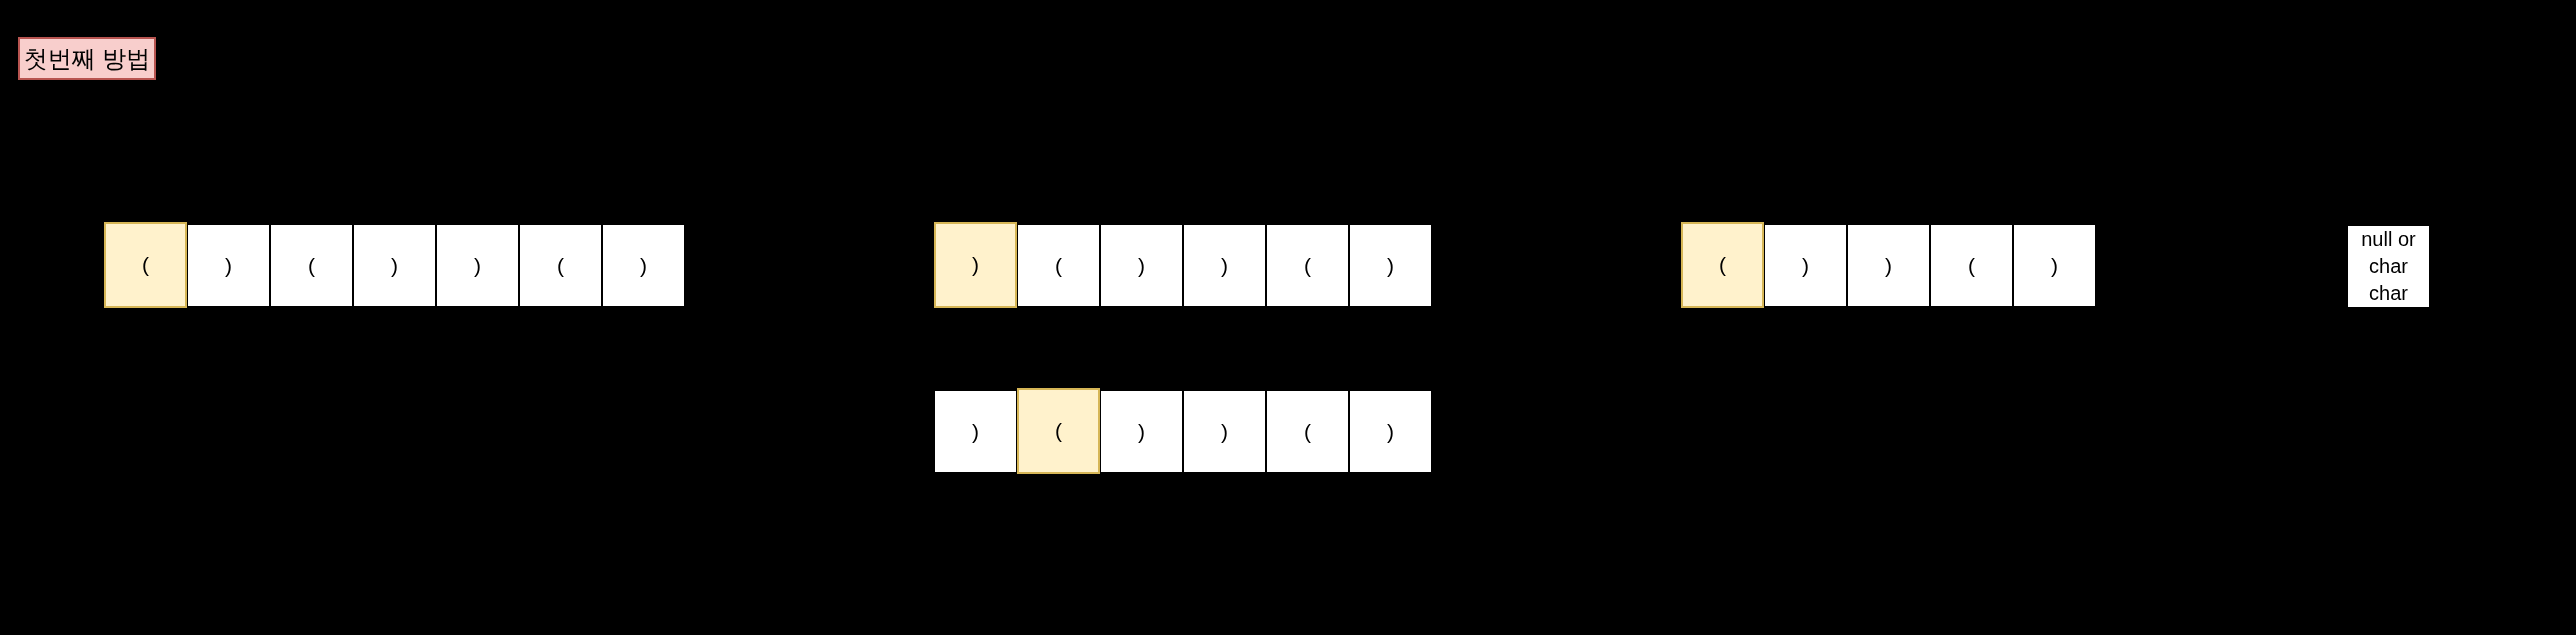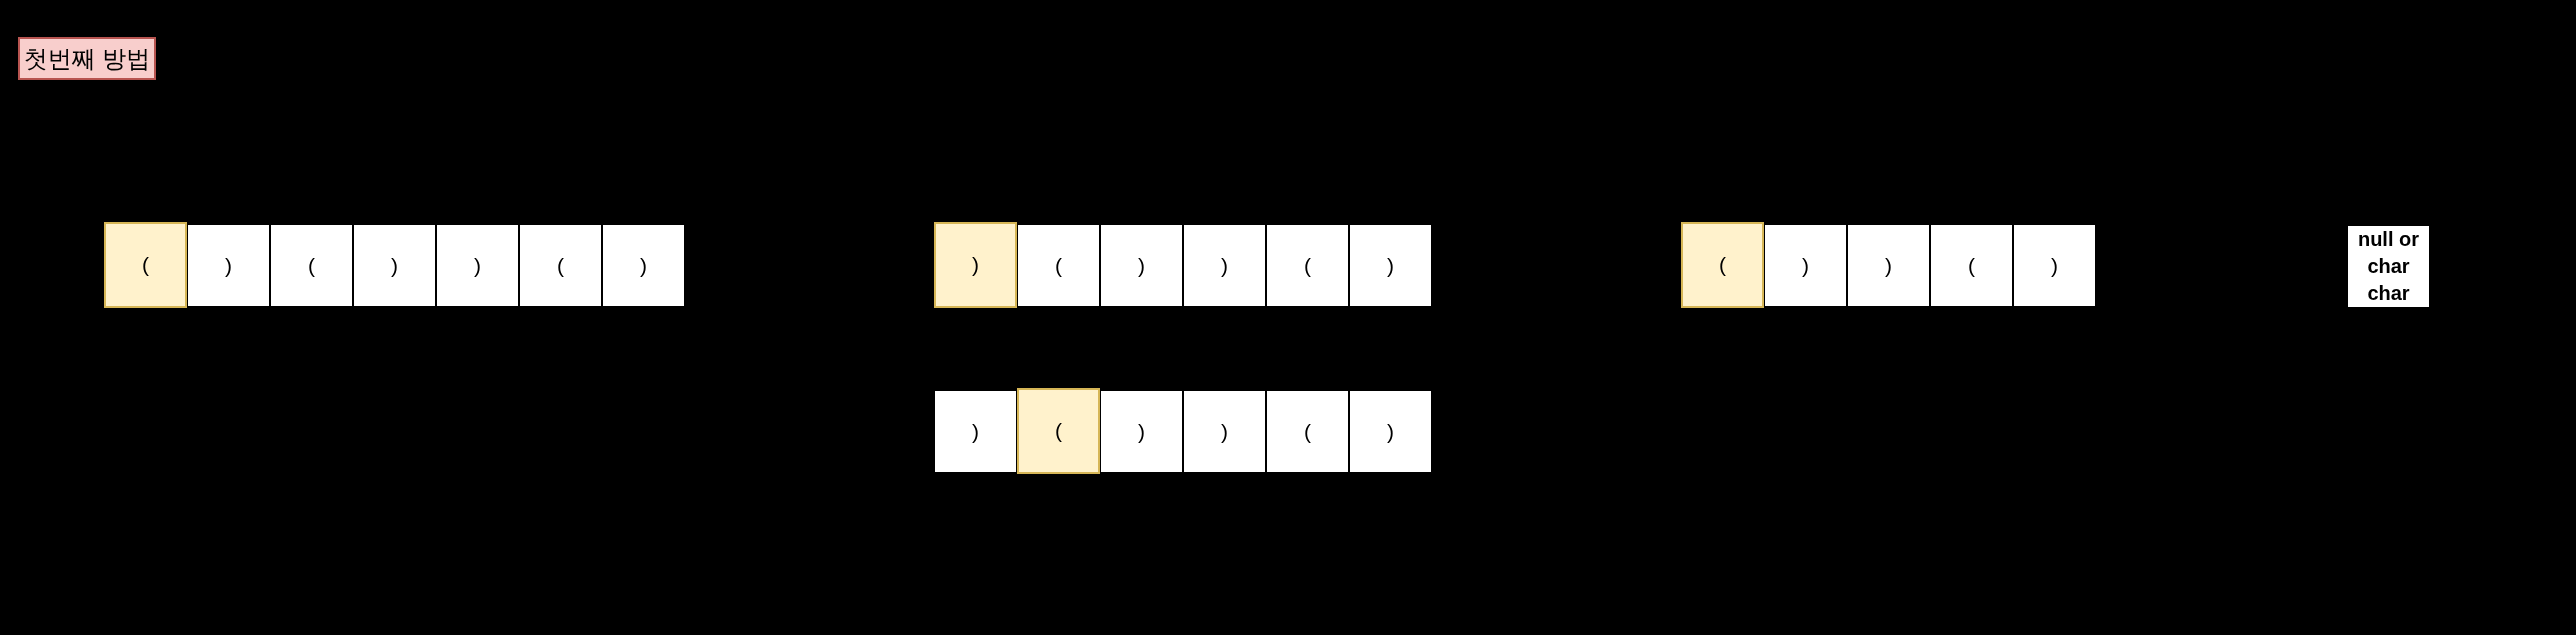--- a/index.html
+++ b/index.html
@@ -82,21 +82,20 @@
     height: 81px;
     background: var(--note-fill);
     color: var(--note-text);
     font-size: 20px;
     line-height: 27px;
     display: flex;
     flex-direction: column;
     align-items: center;
     justify-content: center;
     text-align: center;
-    font-weight: bold;
   }
 </style>
 </head>
 <body>
 
 <div class="canvas">
 
   <div class="method-label">
     <span>첫번째 방법</span>
   </div>

